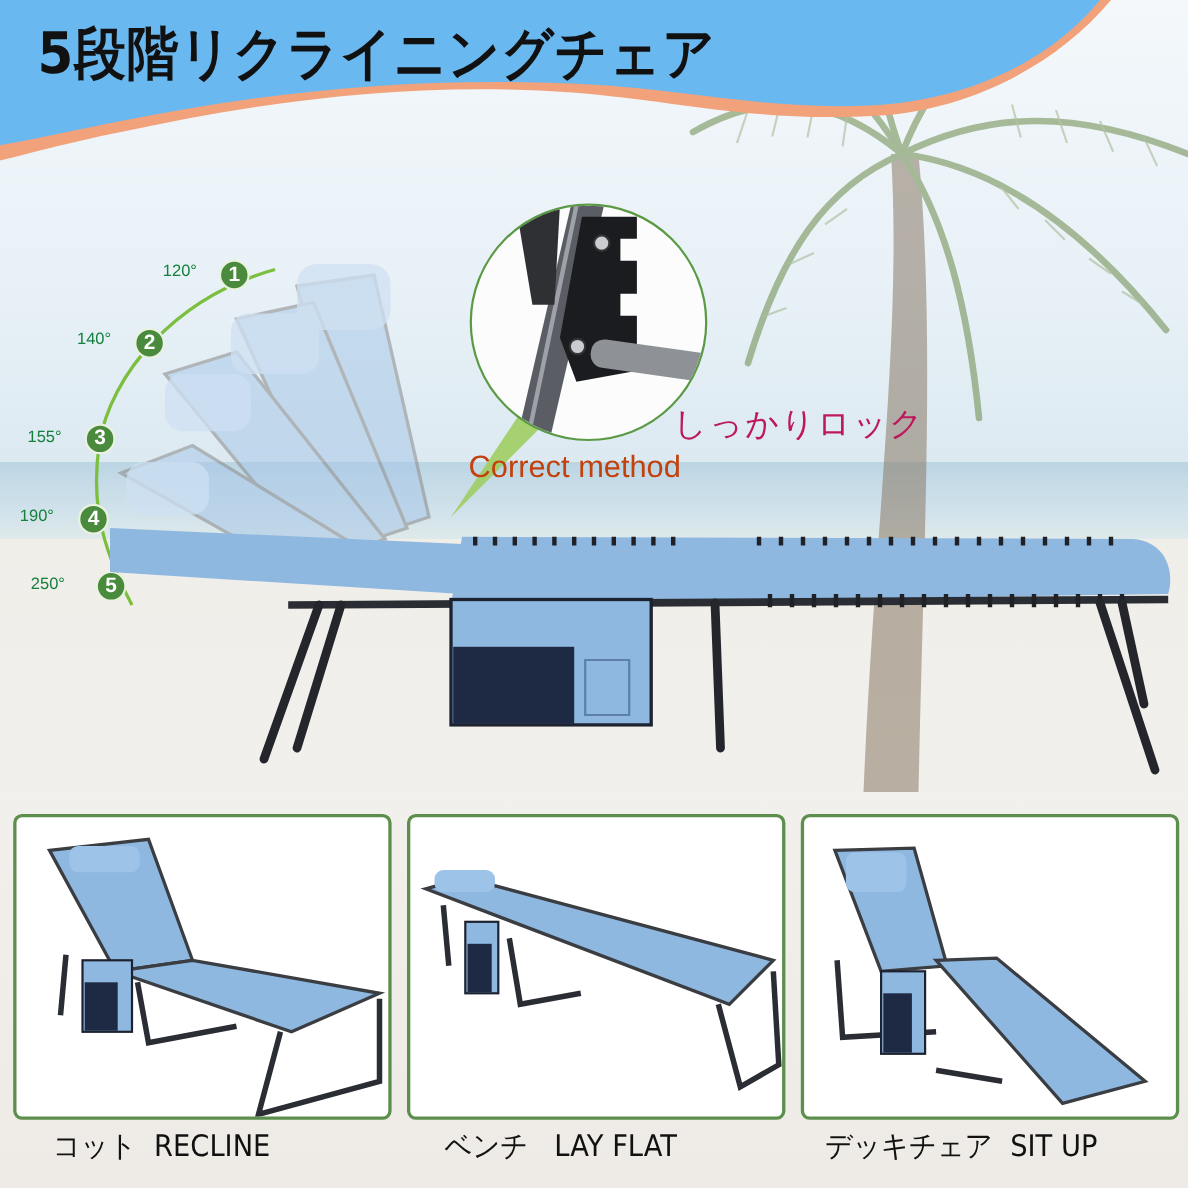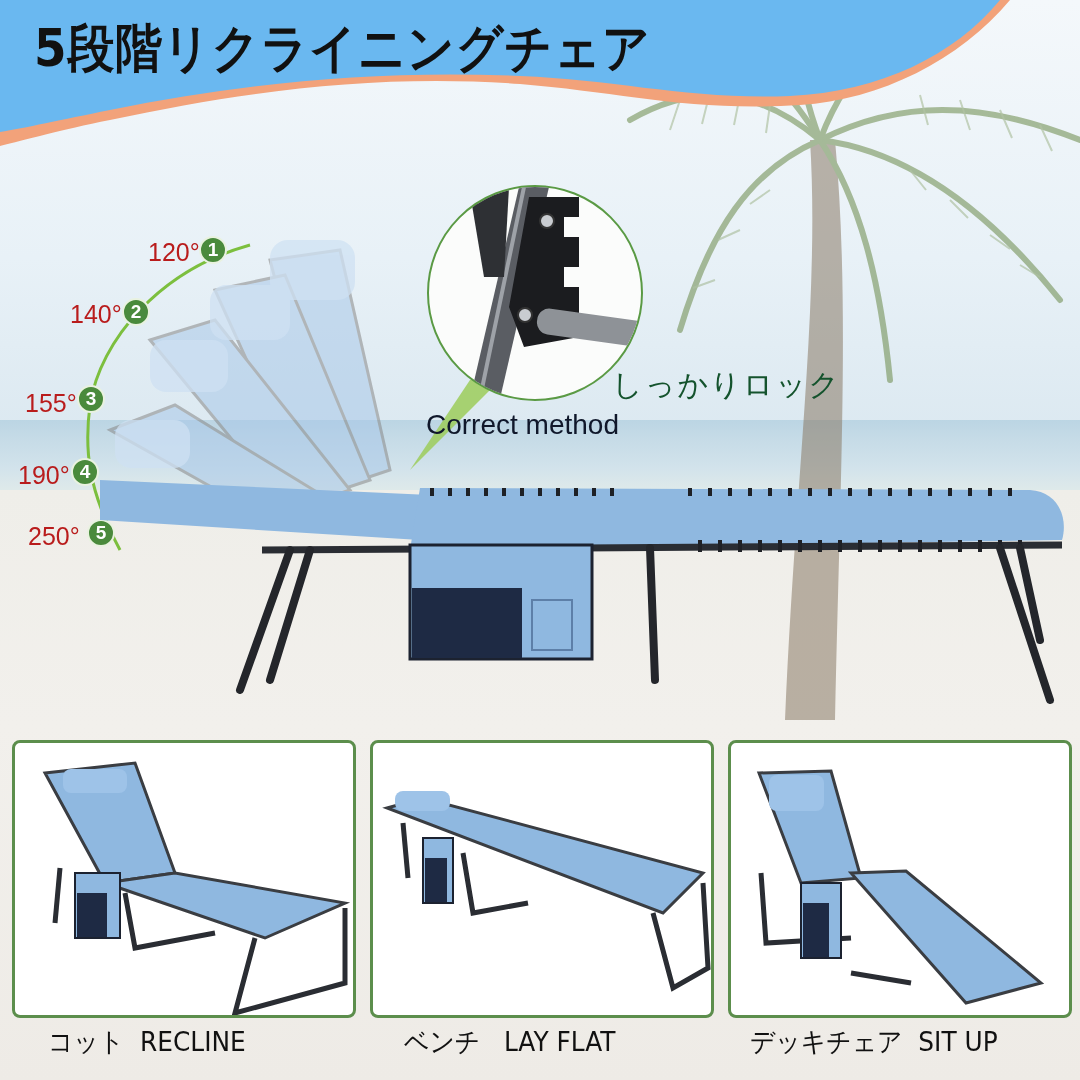--- a/index.html
+++ b/index.html
@@ -12,29 +12,29 @@
   .sea { position: absolute; left: 0; top: 420px; width: 1080px; height: 80px;
          background: linear-gradient(180deg, #b8d3e2 0%, #cfe1ea 60%, #e3ece8 100%); opacity: .9; }
   .sand { position: absolute; left: 0; top: 490px; width: 1080px; height: 590px;
           background: linear-gradient(180deg, #efeee9 0%, #f2f0ec 40%, #eeebe6 100%); }
   .palm { position: absolute; left: 620px; top: 0; width: 460px; height: 720px; opacity: .55; }
 
   .header { position: absolute; left: 0; top: 0; width: 880px; height: 160px; }
   .title { position: absolute; left: 34px; top: 14px; font-family: "DejaVu Sans", sans-serif;
            font-weight: bold; font-size: 52px; color: #111; letter-spacing: 1px; transform: scaleX(0.9); transform-origin: left; }
 
-  .angle-label { position: absolute; font-family: "Liberation Sans", sans-serif; font-size: 25px; color: #b91c1c; }
+  .angle-label { position: absolute; font-family: "Liberation Sans", sans-serif; font-size: 15px; color: #15803d; }
   .angle-badge { position: absolute; width: 28px; height: 28px; border-radius: 50%; background: #4a8a3c;
                  color: #fff; font-family: "Liberation Sans", sans-serif; font-weight: bold; font-size: 19px;
                  display: flex; align-items: center; justify-content: center; border: 2px solid #e9f2e0; }
 
   .lock-circle { position: absolute; left: 427px; top: 185px; width: 216px; height: 216px; border-radius: 50%;
                  background: #fbfcfb; border: 2px solid #5a9a44; overflow: hidden; }
-  .lock-text-jp { position: absolute; left: 612px; top: 365px; font-size: 30px; color: #14532d; font-family: Liberation Sans, sans-serif; letter-spacing: 2px; }
-  .correct-text { position: absolute; left: 426px; top: 409px; font-family: "Liberation Sans", sans-serif; font-size: 28px; color: #0f172a; }
+  .lock-text-jp { position: absolute; left: 612px; top: 365px; font-size: 30px; color: #be185d; font-family: Liberation Sans, sans-serif; letter-spacing: 2px; }
+  .correct-text { position: absolute; left: 426px; top: 409px; font-family: "Liberation Sans", sans-serif; font-size: 28px; color: #c2410c; }
 
   .panel { position: absolute; top: 740px; height: 278px; background: #fff; border: 3px solid #5c8e4c; border-radius: 8px; overflow: hidden; }
   .panel svg { position: absolute; left: 0; top: 0; }
   .caption { position: absolute; top: 1024px; font-family: "DejaVu Sans", sans-serif; font-size: 27px; color: #111; white-space: pre; transform: scaleX(0.92); transform-origin: left; }
 </style>
 </head>
 <body>
 
 <div class="bg">
   <div class="sky"></div>

